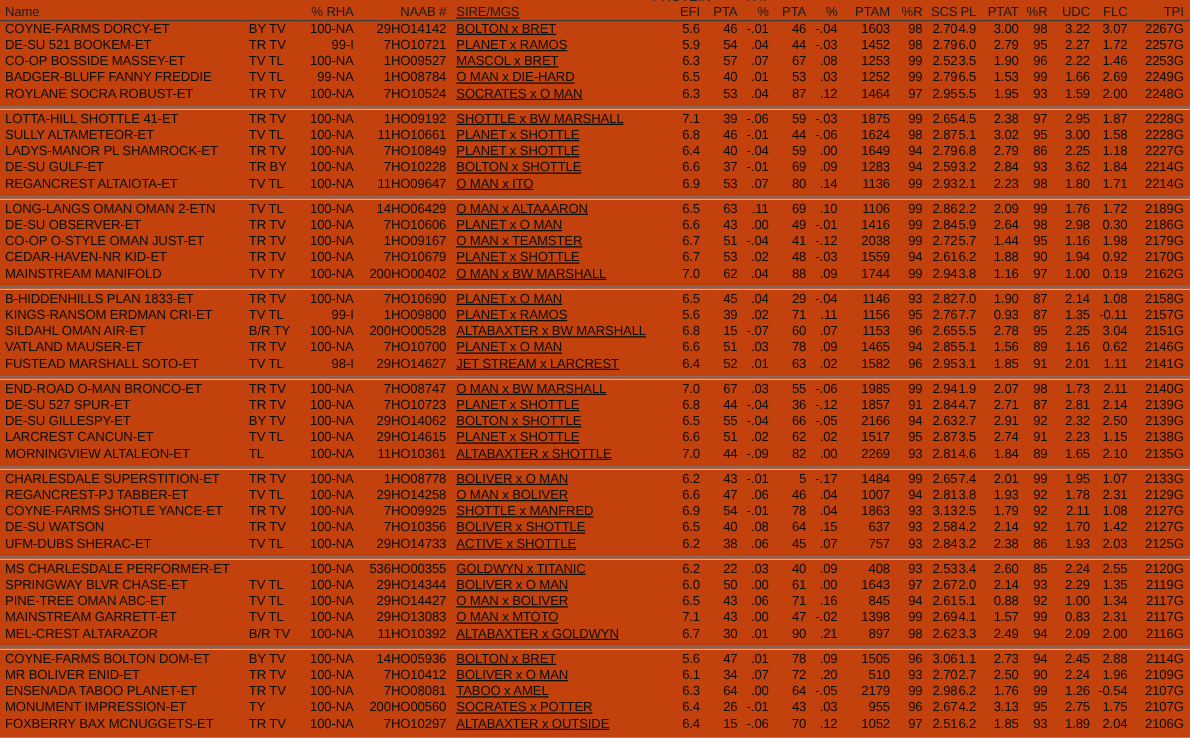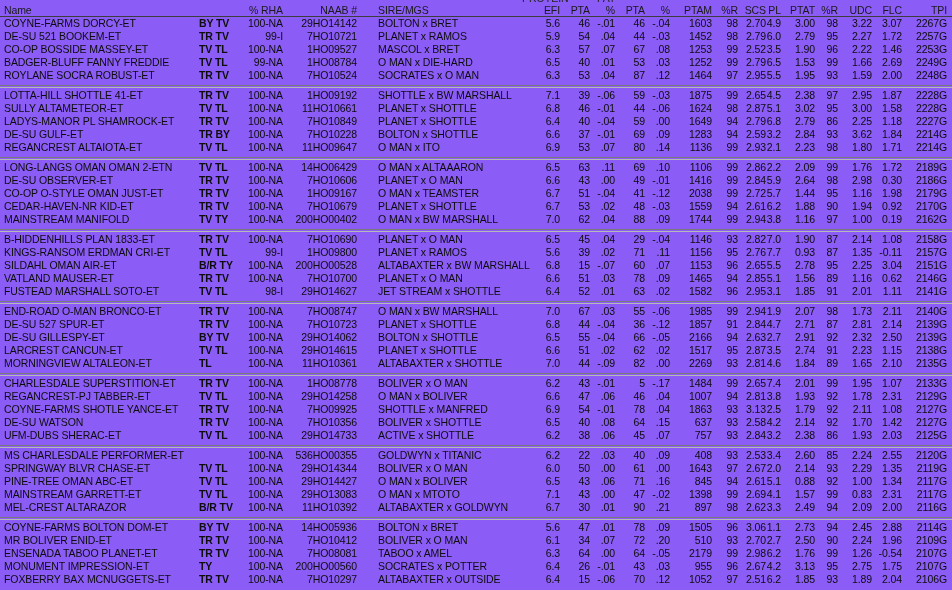--- a/index.html
+++ b/index.html
@@ -1,39 +1,39 @@
 <!DOCTYPE html>
 <html><head>
 <meta charset="utf-8">
 <style>
   html, body { margin: 0; padding: 0; }
   body {
     width: 952px; height: 590px; overflow: hidden; background: #ffffff;
     font-family: "Liberation Sans", "DejaVu Sans", sans-serif;
   }
-  .sheet { position: relative; width: 952px; height: 590px; background: #8b5cf6; color: #111; }
+  .sheet { position: relative; width: 952px; height: 590px; background: #c2410c; color: #111; }
 
   
   .overhead { position: absolute; top: 0; left: 0; width: 952px; height: 5px; overflow: hidden; }
   .overhead span { position: absolute; top: -7px; font-size: 10.5px; line-height: 11px; white-space: nowrap; color: #222; }
   .overhead .protein { left: 522px; }
   .overhead .fat { left: 597px; }
 
   table.ranking {
     position: absolute; top: 5px; left: 0;
     width: 952px; border-collapse: collapse; table-layout: fixed;
     font-size: 10.5px; color: #0d0d0d;
   }
   td { padding: 0; height: 13px; line-height: 13px; white-space: nowrap; letter-spacing: -0.1px; }
   tr.hdr td { height: 11px; line-height: 11px; border-bottom: 1.5px solid #3c3c3c; color: #1a1a1a; }
   .al { text-align: left; }
   .ar { text-align: right; }
   .col-name   { padding-left: 4px; }
-  .col-status { padding-left: 4px; font-weight: bold; }
-  .col-sire   { padding-left: 21px; }
+  .col-status { padding-left: 4px; }
+  .col-sire   { padding-left: 8px; text-decoration: underline; }
   .col-tpi    { padding-right: 5px; }
   tr.sep-row td { height: 7px; }
   .sepline { height: 1px; background: transparent; border-top: 1px solid #787878; border-bottom: 1px solid #b8b8b8; margin-top: 2px; }
 </style>
 </head>
 <body>
 
 <div class="sheet">
   <div class="overhead">
     <span class="protein">PROTEIN</span>
@@ -498,21 +498,21 @@
           <td class="ar col-rel_t">89</td>
           <td class="ar col-udc">1.16</td>
           <td class="ar col-flc">0.62</td>
           <td class="ar col-tpi">2146G</td>
         </tr>
         <tr>
           <td class="al col-name">FUSTEAD MARSHALL SOTO-ET</td>
           <td class="al col-status">TV TL</td>
           <td class="ar col-rha">98-I</td>
           <td class="ar col-naab">29HO14627</td>
-          <td class="al col-sire">JET STREAM x SHOTTLE</td>
+          <td class="al col-sire">JET STREAM x LARCREST</td>
           <td class="ar col-efi">6.4</td>
           <td class="ar col-pta_protein">52</td>
           <td class="ar col-pct_protein">.01</td>
           <td class="ar col-pta_fat">63</td>
           <td class="ar col-pct_fat">.02</td>
           <td class="ar col-ptam">1582</td>
           <td class="ar col-rel_m">96</td>
           <td class="ar col-scs">2.95</td>
           <td class="ar col-pl">3.1</td>
           <td class="ar col-ptat">1.85</td>

